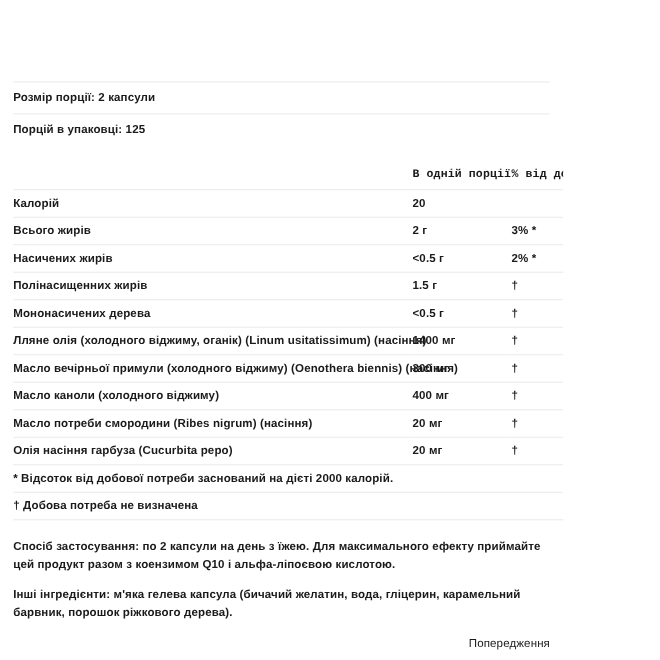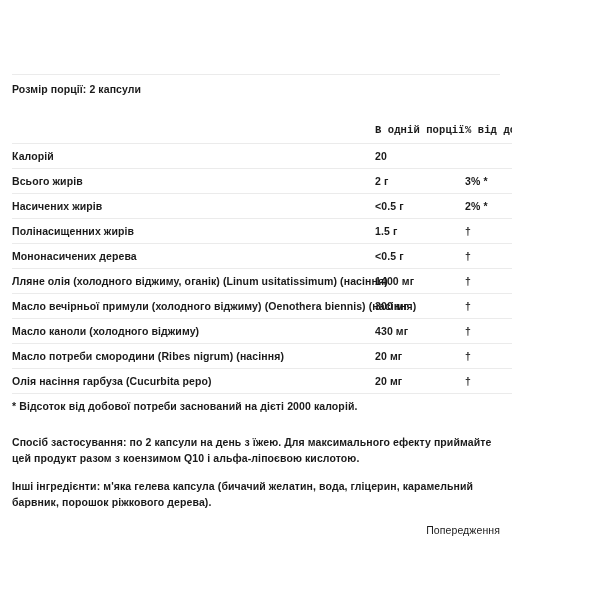--- a/index.html
+++ b/index.html
@@ -101,20 +101,23 @@
 </head>
 <body>
 
 <div class="page">
 
   <div class="spacer-top"></div>
 
   <div class="serving-row">
     <span class="lbl">Розмір порції: 2 капсули</span>
   </div>
+  <div class="serving-row">
+    <span class="lbl">Порцій в упаковці: 125</span>
+  </div>
 
   <div class="gap-block"></div>
 
   <table class="nutri">
     <colgroup>
       <col class="c-name">
         <col class="c-amt">
         <col class="c-dv">
     </colgroup>
     <thead>
@@ -155,36 +158,39 @@
         <td>1400 мг</td>
         <td>†</td>
       </tr>
       <tr>
         <td>Масло вечірньої примули (холодного віджиму) (Oenothera biennis) (насіння)</td>
         <td>300 мг</td>
         <td>†</td>
       </tr>
       <tr>
         <td>Масло каноли (холодного віджиму)</td>
-        <td>430 мг</td>
+        <td>400 мг</td>
         <td>†</td>
       </tr>
       <tr>
         <td>Масло потреби смородини (Ribes nigrum) (насіння)</td>
         <td>20 мг</td>
         <td>†</td>
       </tr>
       <tr>
         <td>Олія насіння гарбуза (Cucurbita pepo)</td>
         <td>20 мг</td>
         <td>†</td>
       </tr>
       <tr>
         <td class="note" colspan="3">* Відсоток від добової потреби заснований на дієті 2000 калорій.</td>
       </tr>
+      <tr class="last-row">
+        <td class="note" colspan="3">† Добова потреба не визначена</td>
+      </tr>
     </tbody>
   </table>
 
   <div class="block-gap-lg"></div>
 
   <p class="prose">Спосіб застосування: по 2 капсули на день з їжею. Для максимального ефекту приймайте цей продукт разом з коензимом Q10 і альфа-ліпоєвою кислотою.</p>
 
   <div class="block-gap-md"></div>
 
   <p class="prose">Інші інгредієнти: м'яка гелева капсула (бичачий желатин, вода, гліцерин, карамельний барвник, порошок ріжкового дерева).</p>

